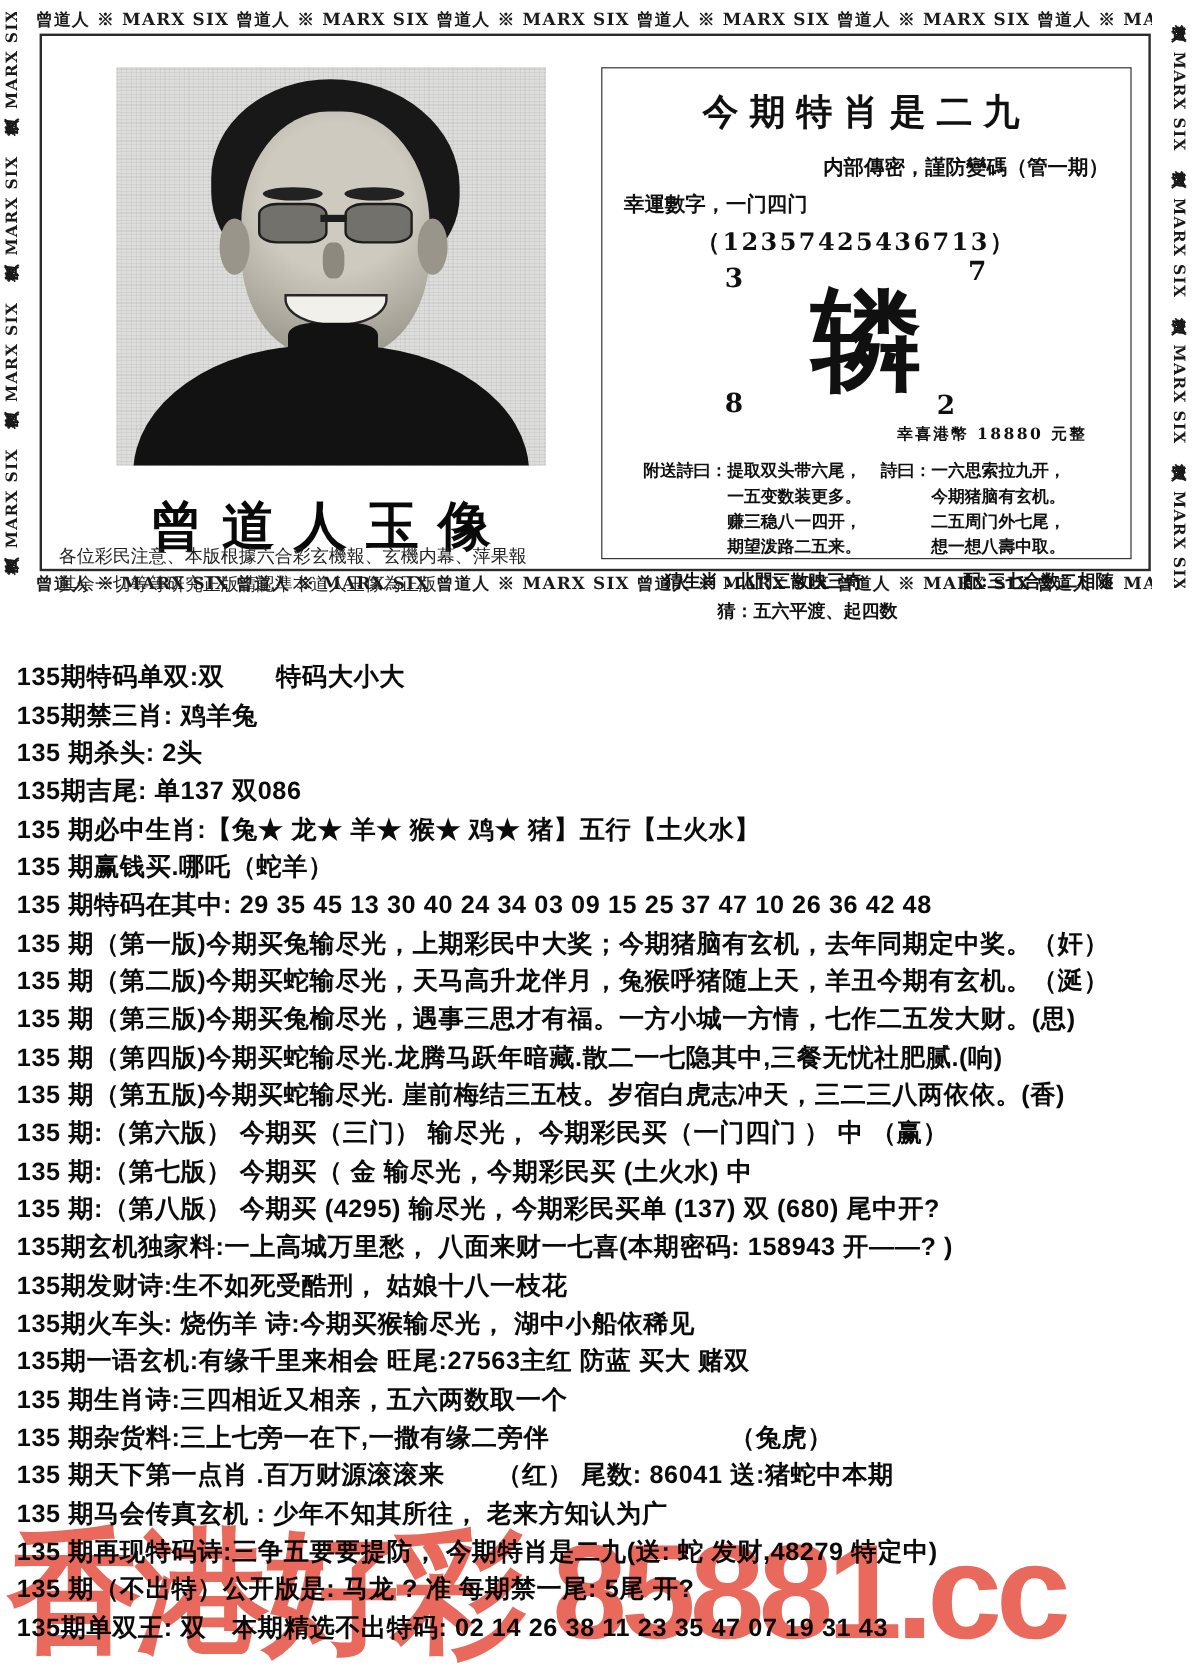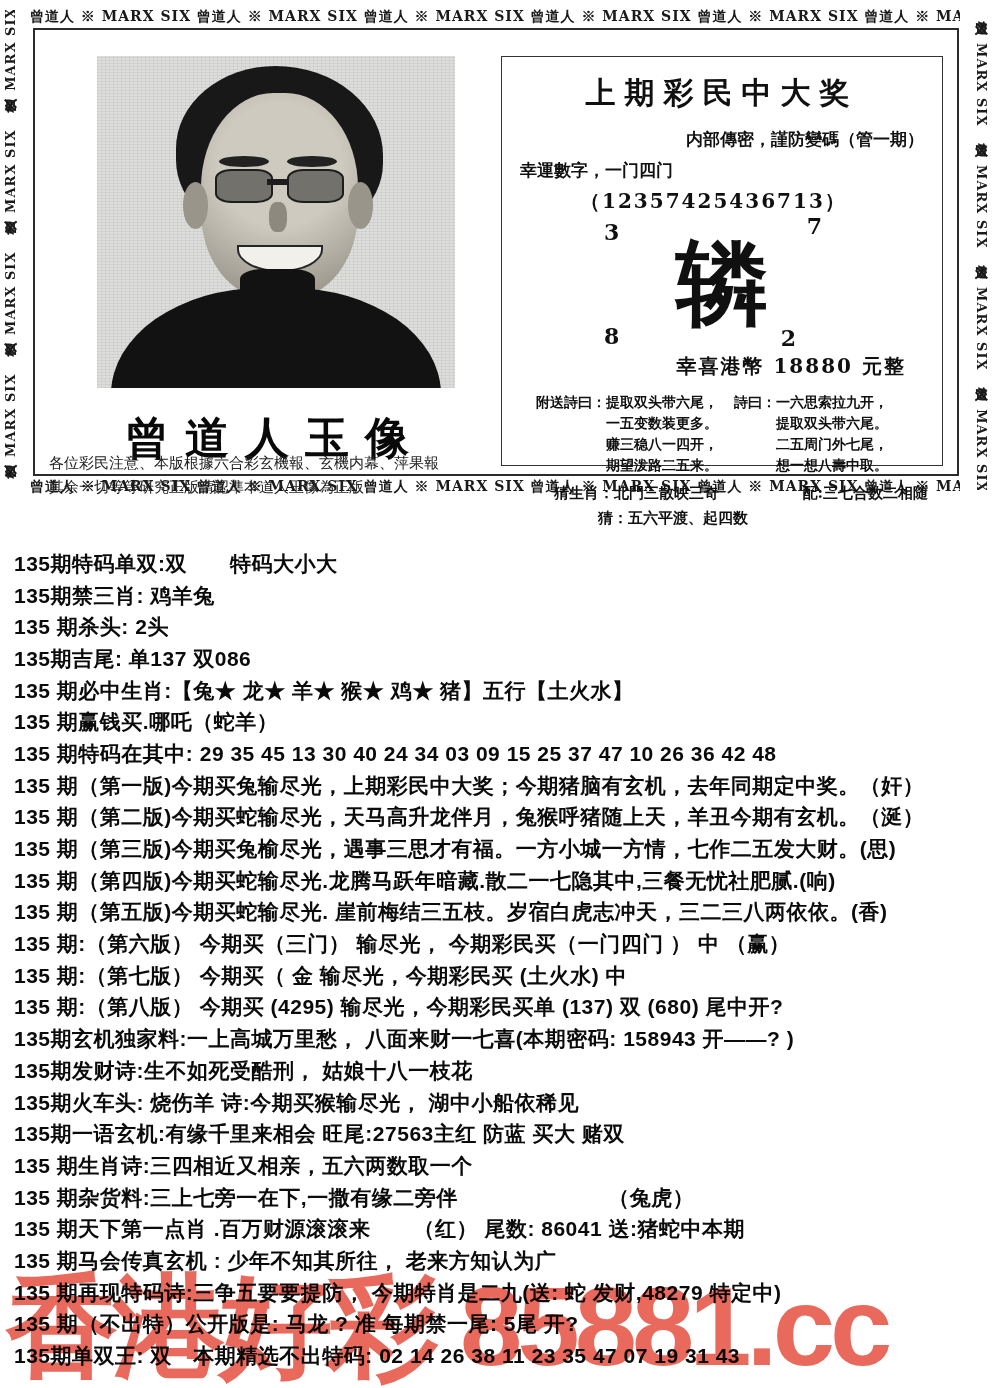--- a/index.html
+++ b/index.html
@@ -72,21 +72,21 @@
   }
   .m-title{margin-top:16px;text-align:center;font-size:30px;font-weight:700;letter-spacing:9px;white-space:nowrap;}
   .m-row{display:flex;justify-content:flex-end;padding:0 18px;font-size:17px;font-weight:700;margin-top:14px;white-space:nowrap;}
   .m-line2{padding:0 18px;font-size:17px;font-weight:700;margin-top:8px;}
   .m-numbers{margin-top:6px;padding-left:78px;font-size:20px;font-weight:700;letter-spacing:2px;}
   .m-glyphbox{position:relative;margin:6px auto 0;width:280px;height:128px;}
   .m-big{position:absolute;left:50%;top:50%;transform:translate(-50%,-52%);font-size:92px;font-weight:700;line-height:1;}
   .m-corner{position:absolute;font-size:22px;font-weight:700;}
   .c-tl{left:22px;top:-2px;} .c-tr{right:40px;top:-8px;}
   .c-bl{left:22px;bottom:0px;} .c-br{right:66px;bottom:-2px;}
-  .m-prize{margin-top:4px;padding-right:36px;text-align:right;font-size:20px;font-weight:700;letter-spacing:2px;}
+  .m-prize{margin-top:4px;padding-right:36px;text-align:right;font-size:13px;font-weight:700;letter-spacing:2px;}
   .m-poems{display:flex;margin-top:12px;padding:0 10px 0 34px;font-size:14px;font-weight:700;}
   .m-poem-col{flex:1;line-height:21px;white-space:nowrap;}
   .m-poem-label{display:inline-block;}
   .m-poem-lines{display:inline-block;vertical-align:top;}
   .m-guess-row{display:flex;justify-content:space-between;padding:0 14px 0 52px;font-size:15px;font-weight:700;margin-top:8px;white-space:nowrap;}
   .m-guess2{padding-left:96px;font-size:15px;font-weight:700;margin-top:6px;}
   
   #bodylines{position:absolute;left:14px;top:548px;width:975px;}
   .bl{height:31.7px;display:flex;align-items:center;font-size:21px;font-weight:700;
       white-space:nowrap;overflow:visible;color:#0b0b0b;letter-spacing:.5px;text-align:center;}
@@ -123,41 +123,41 @@
       <div class="nose"></div>
       <div class="smile"></div>
       <div class="turtleneck"></div>
       <div class="shoulders"></div>
     </div>
     <div id="caption">曾道人玉像</div>
     <div class="note note1">各位彩民注意、本版根據六合彩玄機報、玄機内幕、萍果報</div>
     <div class="note note2">其余一切等等研究正版請認準本道人玉像為正版</div>
 
     <div id="mystic">
-      <div class="m-title">上期彩民中大奖</div>
+      <div class="m-title">今期特肖是二九</div>
       <div class="m-row">
         <span>内部傳密，謹防變碼</span>
         <span>（管一期）</span>
       </div>
       <div class="m-line2">幸運數字，一门四门</div>
       <div class="m-numbers">（12357425436713）</div>
       <div class="m-glyphbox">
         <span class="m-corner c-tl">3</span>
         <span class="m-corner c-tr">7</span>
         <span class="m-corner c-bl">8</span>
         <span class="m-corner c-br">2</span>
         <span class="m-big">辚</span>
       </div>
       <div class="m-prize">幸喜港幣 18880 元整</div>
       <div class="m-poems">
         <div class="m-poem-col">
           <span class="m-poem-label">附送詩曰：</span><span class="m-poem-lines"><div>提取双头带六尾，</div><div>一五变数装更多。</div><div>赚三稳八一四开，</div><div>期望泼路二五来。</div></span>
         </div>
         <div class="m-poem-col">
-          <span class="m-poem-label">詩曰：</span><span class="m-poem-lines"><div>一六思索拉九开，</div><div>提取双头带六尾。</div><div>二五周门外七尾，</div><div>想一想八壽中取。</div></span>
+          <span class="m-poem-label">詩曰：</span><span class="m-poem-lines"><div>一六思索拉九开，</div><div>今期猪脑有玄机。</div><div>二五周门外七尾，</div><div>想一想八壽中取。</div></span>
         </div>
       </div>
       <div class="m-guess-row">
         <span>猜生肖：北門三散映三奇</span>
         <span>配:三七合数二相随</span>
       </div>
       <div class="m-guess2">猜：五六平渡、起四数</div>
     </div>
   </div>
 

